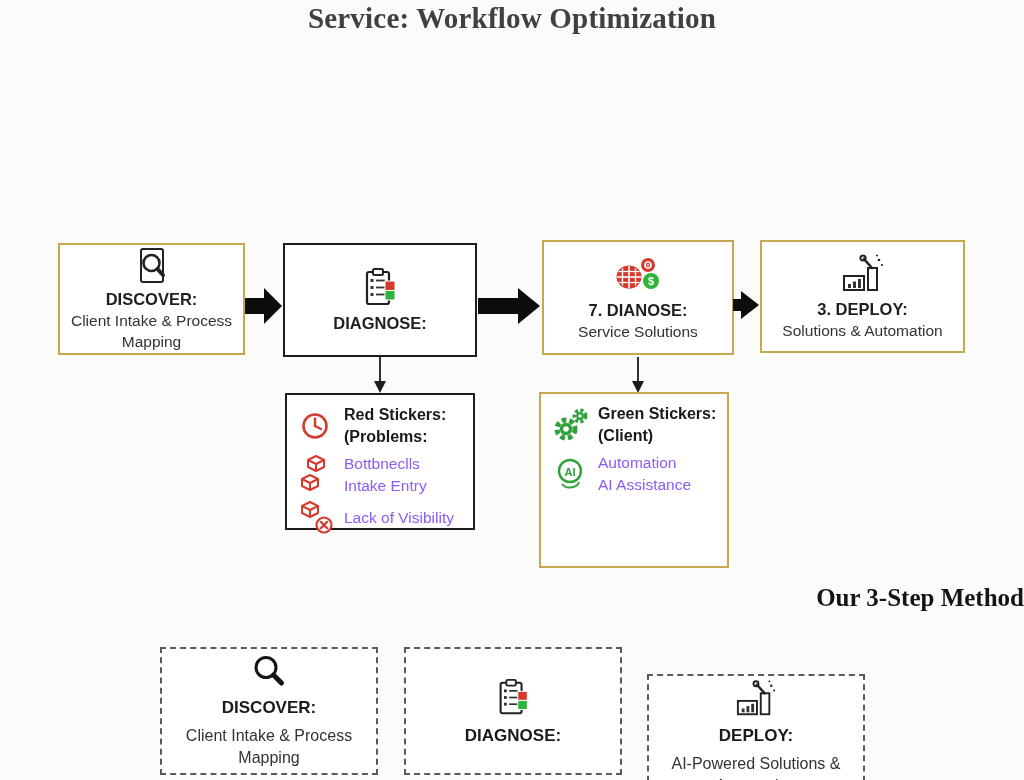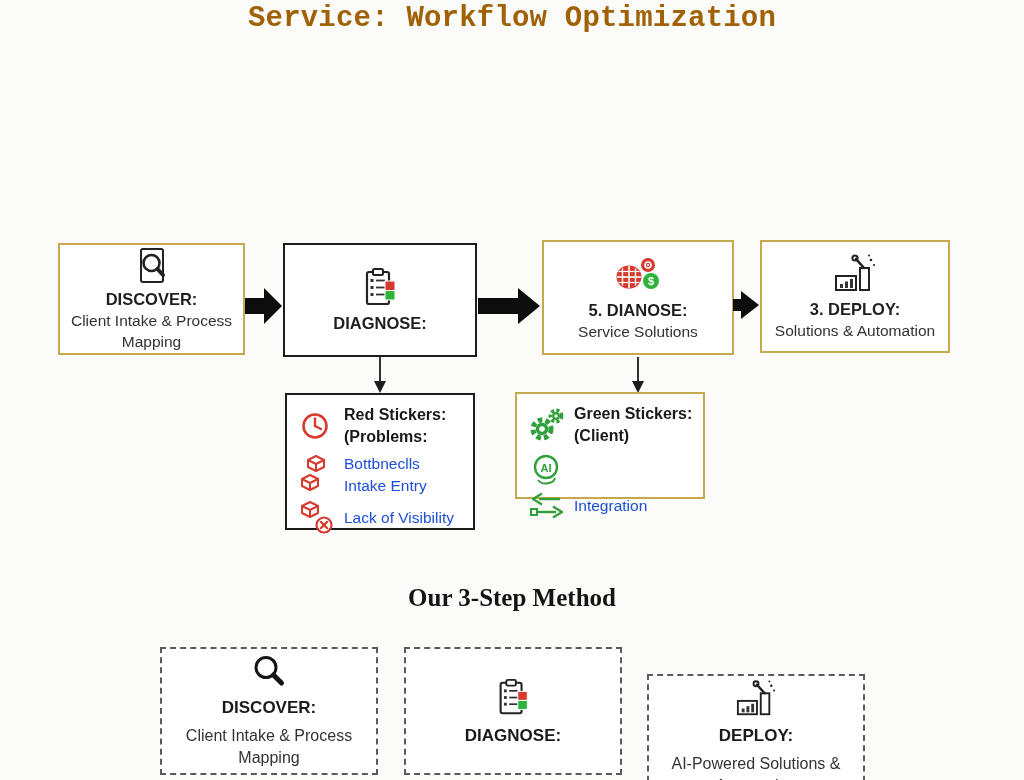--- a/index.html
+++ b/index.html
@@ -15,26 +15,26 @@
   body{
     font-family:"Liberation Sans",sans-serif;
     background:var(--bg);
     position:relative;
     color:var(--ink);
   }
   .stage{position:absolute;inset:0;width:1024px;height:780px;}
   .page-title{
     position:absolute;left:0;top:2px;width:100%;
     text-align:center;
-    font-family:Liberation Mono, monospace;
-    font-weight:700;font-size:29px;letter-spacing:.2px;color:#a16207;
+    font-family:Liberation Serif, serif;
+    font-weight:700;font-size:29px;letter-spacing:.2px;color:#404040;
   }
   .method-title{
     position:absolute;left:0;top:584px;width:100%;
-    text-align:center;
+    text-align:right;
     font-family:"Liberation Serif","DejaVu Serif",serif;
     font-weight:700;font-size:25px;color:#141414;
   }
   .box{
     position:absolute;background:#fff;
     border:2px solid var(--gold);
     display:flex;flex-direction:column;align-items:center;justify-content:center;
     text-align:center;padding:6px 10px;
   }
   .box.black{border-color:#1c1c1c;}
@@ -42,21 +42,21 @@
   .box-label{font-weight:700;font-size:16.5px;color:#1f1f1f;line-height:1.3;}
   .box-desc{font-size:15.5px;color:var(--txt);line-height:1.32;margin-top:1px;}
   .arrow{position:absolute;}
   .sticker-box{
     position:absolute;background:#fff;border:2px solid #1c1c1c;
     padding:9px 8px 6px 12px;display:flex;flex-direction:column;gap:4px;
   }
   .sticker-box.gold{border-color:var(--gold);}
   .s-row{display:flex;align-items:center;gap:9px;}
   .s-icon{width:36px;min-width:36px;display:flex;align-items:center;justify-content:flex-start;}
-  .s-text{font-size:15.5px;color:#1d4ed8;line-height:1.42;text-align:left;}
+  .s-text{font-size:15.5px;color:#8b5cf6;line-height:1.42;text-align:left;}
   .s-text.bold{font-weight:700;font-size:16px;color:#191919;line-height:1.4;}
   .method-box{
     position:absolute;background:#fff;
     border:2px dashed #5a5a5a;
     display:flex;flex-direction:column;align-items:center;justify-content:center;
     text-align:center;padding:8px 12px;
   }
   .m-icon{height:42px;display:flex;align-items:center;justify-content:center;}
   .m-label{font-weight:700;font-size:17px;margin-top:7px;color:#1a1a1a;}
   .m-desc{font-size:16px;color:var(--txt);line-height:1.4;margin-top:7px;}
@@ -116,29 +116,29 @@
         <line x1="4" y1="22" x2="28" y2="22" stroke="#fff" stroke-width="1.6"></line>
         <line x1="5.5" y1="16.5" x2="26.5" y2="16.5" stroke="#fff" stroke-width="1.2"></line>
         <line x1="5.5" y1="27.5" x2="26.5" y2="27.5" stroke="#fff" stroke-width="1.2"></line>
         <circle cx="35" cy="10" r="7" fill="#d63a2f"></circle>
         <circle cx="35" cy="10" r="3" fill="none" stroke="#fff" stroke-width="1.6"></circle>
         <circle cx="35" cy="10" r="1.1" fill="#fff"></circle>
         <circle cx="38" cy="26" r="8" fill="#2fb33a"></circle>
         <text x="38" y="30" font-size="11" font-weight="bold" fill="#fff" text-anchor="middle" font-family="Liberation Sans,sans-serif">$</text>
       </svg>
     </div>
-    <div class="box-label">5. DIANOSE:</div>
+    <div class="box-label">7. DIANOSE:</div>
     <div class="box-desc">Service Solutions</div>
   </div>
 
   <svg class="arrow" style="left:733px;top:290px" width="27" height="30" viewBox="0 0 27 30">
     <polygon points="0,9 8,9 8,1 26,15 8,29 8,21 0,21" fill="#0d0d0d"></polygon>
   </svg>
 
-  <div class="box" style="left:760px;top:240px;width:190px;height:113px">
+  <div class="box" style="left:760px;top:240px;width:205px;height:113px">
     <div class="box-icon">
       <svg width="46" height="42" viewBox="0 0 46 42">
         <rect x="4" y="23" width="20" height="14" fill="#fff" stroke="#222" stroke-width="2"></rect>
         <rect x="8" y="31" width="3" height="4" fill="#333"></rect>
         <rect x="13" y="28.5" width="3" height="6.5" fill="#333"></rect>
         <rect x="18" y="26" width="3" height="9" fill="#333"></rect>
         <rect x="28" y="15" width="9" height="22" fill="#fff" stroke="#222" stroke-width="2"></rect>
         <path d="M32,15 L24,6" stroke="#222" stroke-width="2.6" stroke-linecap="round"></path>
         <circle cx="23" cy="5" r="2.6" fill="none" stroke="#222" stroke-width="2"></circle>
         <circle cx="39" cy="7" r="1.3" fill="#222"></circle>
@@ -209,21 +209,21 @@
           <line x1="21.8" y1="20.8" x2="28.2" y2="27.2" stroke="#d63a2f" stroke-width="2.2" stroke-linecap="round"></line>
           <line x1="28.2" y1="20.8" x2="21.8" y2="27.2" stroke="#d63a2f" stroke-width="2.2" stroke-linecap="round"></line>
         </svg>
       </span>
       <div class="s-text">
         <div>Lack of Visibility</div>
       </div>
     </div>
   </div>
 
-  <div class="sticker-box gold" style="left:515px;top:392px;width:190px;height:107px">
+  <div class="sticker-box gold" style="left:539px;top:392px;width:190px;height:176px">
     <div class="s-row">
       <span class="s-icon">
         <svg width="36" height="36" viewBox="0 0 36 36">
           <circle cx="13" cy="22" r="9" fill="none" stroke="#2fa03a" stroke-width="5" stroke-dasharray="4.5 3.1"></circle>
           <circle cx="13" cy="22" r="6.2" fill="#2fa03a"></circle>
           <circle cx="13" cy="22" r="2.8" fill="#fff"></circle>
           <circle cx="27" cy="9" r="5.6" fill="none" stroke="#2fa03a" stroke-width="3.6" stroke-dasharray="3 2.2"></circle>
           <circle cx="27" cy="9" r="3.9" fill="#2fa03a"></circle>
           <circle cx="27" cy="9" r="1.7" fill="#fff"></circle>
         </svg>
@@ -234,33 +234,23 @@
       </div>
     </div>
     <div class="s-row">
       <span class="s-icon">
         <svg width="34" height="36" viewBox="0 0 34 36">
           <circle cx="17" cy="15" r="11" fill="none" stroke="#2fa03a" stroke-width="2.4"></circle>
           <text x="17" y="19.5" font-size="11" font-weight="bold" fill="#2fa03a" text-anchor="middle" font-family="Liberation Sans,sans-serif">AI</text>
           <path d="M9,28 Q13,33 20,31 Q25,30 26,26" fill="none" stroke="#2fa03a" stroke-width="2"></path>
         </svg>
       </span>
-    </div>
-    <div class="s-row">
-      <span class="s-icon">
-        <svg width="36" height="28" viewBox="0 0 36 28">
-          <line x1="10" y1="7" x2="31" y2="7" stroke="#2fa03a" stroke-width="2.4"></line>
-          <path d="M13,1.5 L4,7 L13,12.5" fill="none" stroke="#2fa03a" stroke-width="2.4" stroke-linejoin="round"></path>
-          <rect x="2" y="17" width="6" height="6" fill="none" stroke="#2fa03a" stroke-width="2"></rect>
-          <line x1="8" y1="20" x2="27" y2="20" stroke="#2fa03a" stroke-width="2.4"></line>
-          <path d="M24,14.5 L33,20 L24,25.5" fill="none" stroke="#2fa03a" stroke-width="2.4" stroke-linejoin="round"></path>
-        </svg>
-      </span>
       <div class="s-text">
-        <div>Integration</div>
+        <div>Automation</div>
+        <div>AI Assistance</div>
       </div>
     </div>
   </div>
 
   <div class="method-title">Our 3-Step Method</div>
 
   <div class="method-box" style="left:160px;top:647px;width:218px;height:128px">
     <div class="m-icon">
       <svg width="38" height="38" viewBox="0 0 38 38">
         <circle cx="16" cy="14.5" r="10" fill="none" stroke="#141414" stroke-width="3"></circle>

